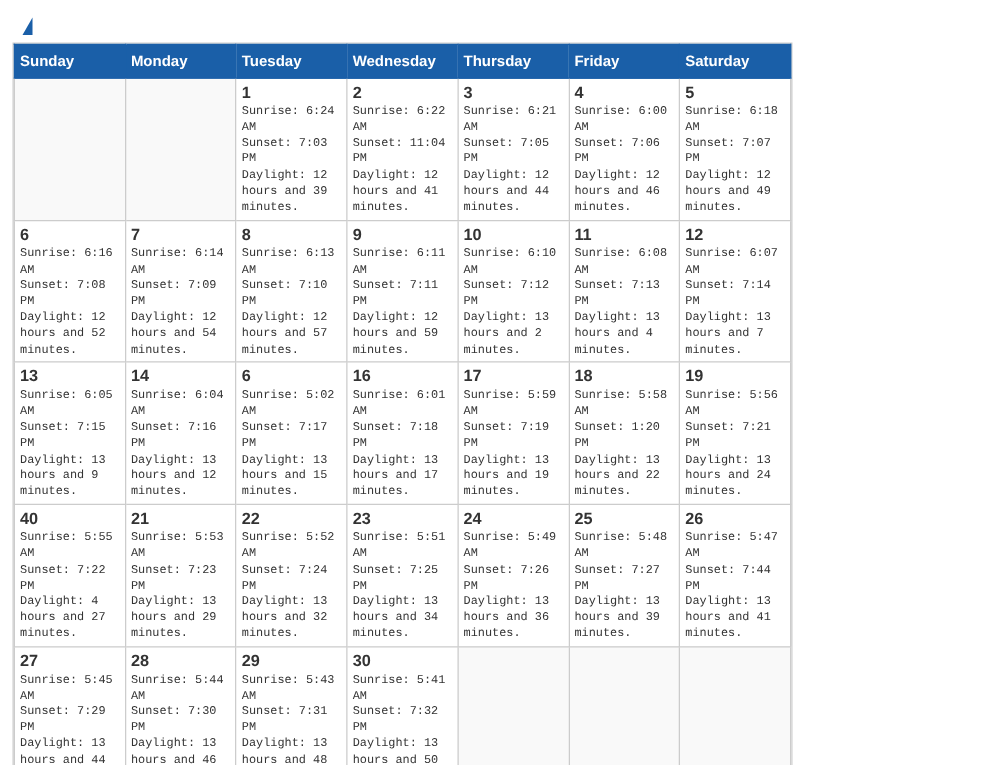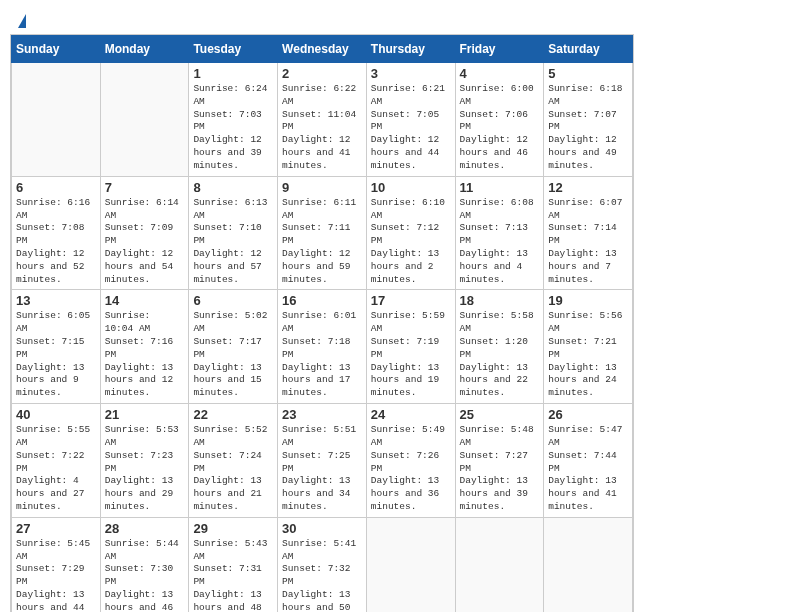--- a/index.html
+++ b/index.html
@@ -249,21 +249,21 @@
               <span class="day-num">13</span>
               <div class="cell-content">
                 <div>Sunrise: 6:05 AM</div>
                 <div>Sunset: 7:15 PM</div>
                 <div>Daylight: 13 hours and 9 minutes.</div>
               </div>
             </td>
             <td>
               <span class="day-num">14</span>
               <div class="cell-content">
-                <div>Sunrise: 10:04 AM</div>
+                <div>Sunrise: 6:04 AM</div>
                 <div>Sunset: 7:16 PM</div>
                 <div>Daylight: 13 hours and 12 minutes.</div>
               </div>
             </td>
             <td>
               <span class="day-num">6</span>
               <div class="cell-content">
                 <div>Sunrise: 5:02 AM</div>
                 <div>Sunset: 7:17 PM</div>
                 <div>Daylight: 13 hours and 15 minutes.</div>
@@ -317,21 +317,21 @@
                 <div>Sunrise: 5:53 AM</div>
                 <div>Sunset: 7:23 PM</div>
                 <div>Daylight: 13 hours and 29 minutes.</div>
               </div>
             </td>
             <td>
               <span class="day-num">22</span>
               <div class="cell-content">
                 <div>Sunrise: 5:52 AM</div>
                 <div>Sunset: 7:24 PM</div>
-                <div>Daylight: 13 hours and 21 minutes.</div>
+                <div>Daylight: 13 hours and 32 minutes.</div>
               </div>
             </td>
             <td>
               <span class="day-num">23</span>
               <div class="cell-content">
                 <div>Sunrise: 5:51 AM</div>
                 <div>Sunset: 7:25 PM</div>
                 <div>Daylight: 13 hours and 34 minutes.</div>
               </div>
             </td>

